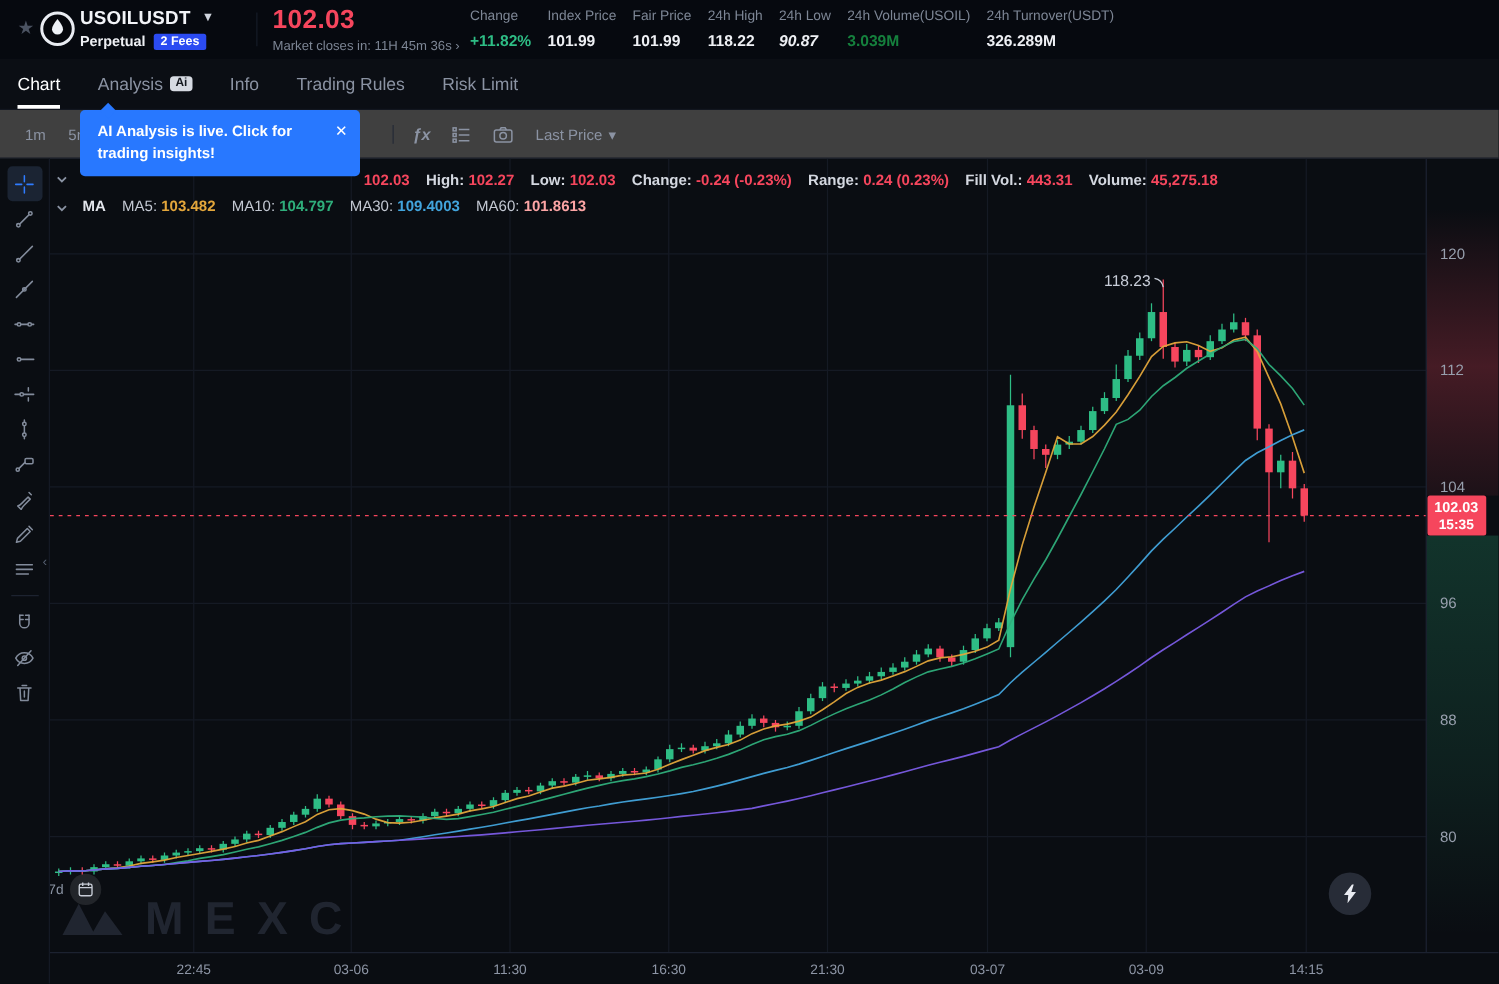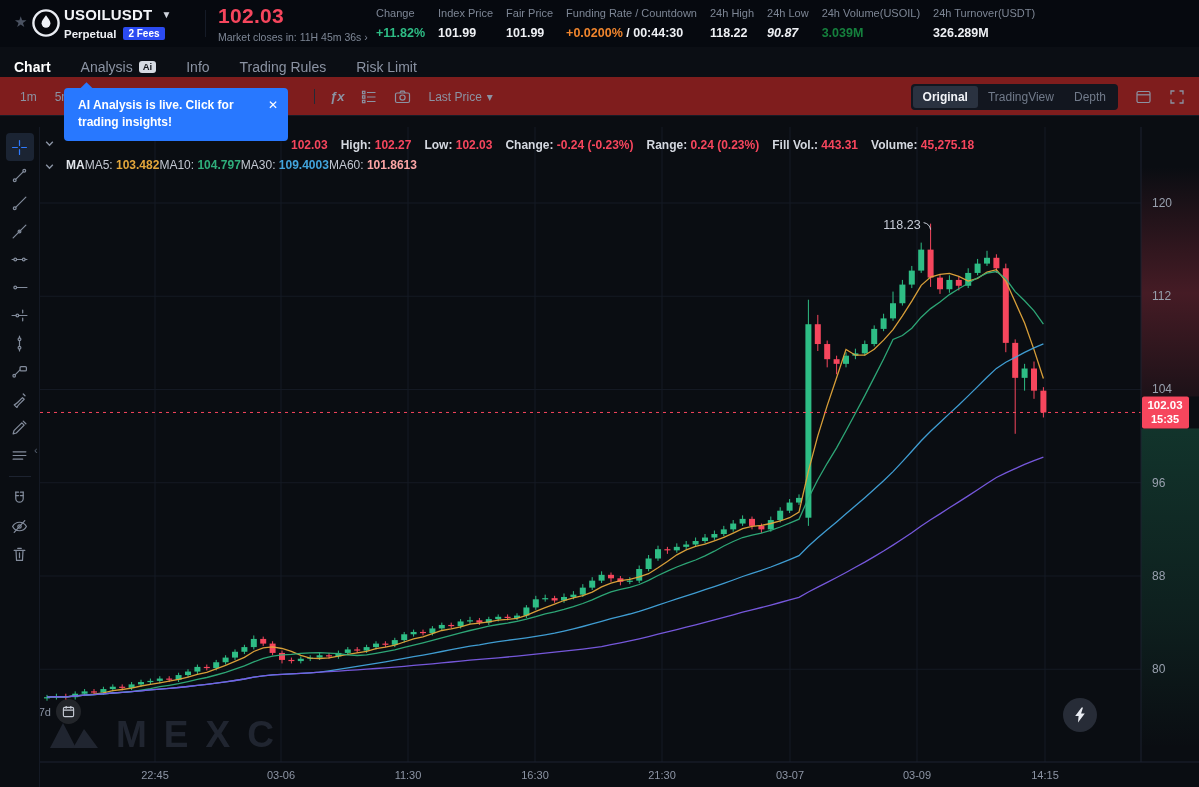--- a/index.html
+++ b/index.html
@@ -23,46 +23,46 @@
   #hdr-divider{left:205px;top:10px;width:1px;height:27px;background:#151b27}
   #price-block{left:218px;top:4px}
   #last-price{font-size:21px;font-weight:bold;color:#f6465d;letter-spacing:.3px}
   #market-closes{font-size:10.5px;color:#7d8695;margin-top:3px}
   #header-stats{left:376px;top:7px;display:flex;gap:13px}
   .stat-col .s-label{font-size:11px;color:#7d8695;white-space:nowrap}
   .stat-col .s-value{font-size:12.5px;color:#eef0f4;margin-top:7px;font-weight:bold;white-space:nowrap}
   
   #tabbar{left:0;top:47px;width:1199px;height:41px;background:#0b0e14;border-bottom:1px solid #12161f;display:flex;align-items:center;padding-left:14px;gap:30px;box-sizing:border-box}
   .tab{font-size:14px;color:#8b93a3;height:100%;display:flex;align-items:center;position:relative;cursor:pointer;gap:6px}
-  .tab.active{color:#ffffff;font-weight:bold}
+  .tab.active{color:#ffffff;font-weight:normal}
   .tab.active .tab-underline{position:absolute;left:0;right:0;bottom:0;height:3px;background:#ffffff}
   .ai-badge{background:#d6dae2;color:#14181f;font-size:9.5px;font-weight:bold;border-radius:3px;padding:1.5px 4px;line-height:1}
   
-  #charttools{left:0;top:77px;width:1199px;height:39px;background:#7f1d1d;border-bottom:1px solid #161b26;box-sizing:border-box}
+  #charttools{left:0;top:88px;width:1199px;height:39px;background:#404040;border-bottom:1px solid #161b26;box-sizing:border-box}
   #timeframes{position:absolute;left:20px;top:0;height:39px;display:flex;align-items:center;gap:18px}
   .tf{font-size:12px;color:#8b93a3;cursor:pointer}
   #tool-divider{position:absolute;left:314px;top:12px;width:1px;height:15px;background:#242a36}
   #mid-tools{position:absolute;left:330px;top:0;height:39px;display:flex;align-items:center;gap:17px}
   .ttool{color:#8b93a3;cursor:pointer;display:flex;align-items:center;gap:5px;font-size:12px}
   #fx-icon{font-size:13px;font-style:italic;font-weight:bold}
   #right-tools{position:absolute;right:14px;top:0;height:39px;display:flex;align-items:center;gap:17px}
   #view-modes{display:flex;background:#12161f;border-radius:4px;padding:2px}
   .vmode{font-size:12px;color:#717a8a;padding:4px 10px;border-radius:3px;cursor:pointer}
   .vmode.active{background:#2a3240;color:#f2f4f8;font-weight:bold}
   
   #ai-tooltip{left:64px;top:88px;width:224px;height:53px;background:#2878ff;border-radius:4px;z-index:30;box-sizing:border-box;padding:9px 30px 9px 14px}
   #ai-tooltip .arrow{position:absolute;left:18px;top:-4px;width:9px;height:9px;background:#2878ff;transform:rotate(45deg)}
   #ai-tooltip .tt-line{font-size:12px;font-weight:bold;color:#fff;line-height:17px}
   #tooltip-close{position:absolute;right:10px;top:10px;font-size:12px;color:#fff;cursor:pointer}
   
   .caret-toggle{z-index:6;cursor:pointer;line-height:0}
   #ohlc-legend{left:291px;top:135px;display:flex;gap:13px;z-index:5;white-space:nowrap}
   #ohlc-legend .lg-label{font-size:12px;color:#d4d8e0;font-weight:bold}
   #ohlc-legend .lg-val{font-size:12px;color:#f6465d;font-weight:bold}
-  #ma-legend{left:66px;top:158px;display:flex;z-index:5;align-items:center}
+  #ma-legend{left:66px;top:158px;display:flex;gap:13px;z-index:5;align-items:center}
   #ma-title{font-size:12px;color:#e3e6ec;font-weight:bold}
   .ma-item{font-size:12px;color:#c3c8d2}
   .ma-item b{font-weight:bold}
   
   #side-toolbar{left:0;top:127px;width:40px;height:660px;background:#0a0d12;border-right:1px solid #141924;z-index:4;display:flex;flex-direction:column;align-items:center;padding-top:6px;box-sizing:border-box}
   .tool-btn{width:28px;height:28px;display:flex;align-items:center;justify-content:center;border-radius:4px;cursor:pointer;margin-bottom:0px}
   .tool-btn.active{background:#1b2433}
   #side-divider{width:22px;height:1px;background:#1d2330;margin:7px 0}
   #collapse-handle{left:34px;top:444px;z-index:5;color:#566071;font-size:11px;cursor:pointer}
   
@@ -107,24 +107,20 @@
       </div>
       <div class="stat-col">
         <div class="s-label">Index Price</div>
         <div class="s-value" style="color: rgb(238, 240, 244);">101.99</div>
       </div>
       <div class="stat-col">
         <div class="s-label">Fair Price</div>
         <div class="s-value" style="color: rgb(238, 240, 244);">101.99</div>
       </div>
       <div class="stat-col">
-        <div class="s-label">Funding Rate / Countdown</div>
-        <div class="s-value"><span style="color: rgb(240, 133, 45);">+0.0200%</span><span style="color: rgb(238, 240, 244);"> / 00:44:30</span></div>
-      </div>
-      <div class="stat-col">
         <div class="s-label">24h High</div>
         <div class="s-value" style="color: rgb(238, 240, 244);">118.22</div>
       </div>
       <div class="stat-col">
         <div class="s-label">24h Low</div>
         <div class="s-value" style="color: rgb(238, 240, 244); font-style: italic;">90.87</div>
       </div>
       <div class="stat-col">
         <div class="s-label">24h Volume(USOIL)</div>
         <div class="s-value" style="color: #15803d;">3.039M</div>
@@ -175,38 +171,20 @@
     <span class="ttool">
       <svg width="17" height="16" viewBox="0 0 17 16" fill="none" stroke="#8b93a3" stroke-width="1.2">
         <rect x="1.5" y="4" width="14" height="9.5" rx="1.5"></rect>
           <circle cx="8.5" cy="8.6" r="2.6"></circle>
           <path d="M5.8 4l1.1-1.8h3.2L11.2 4"></path>
       </svg>
     </span>
     <span class="ttool">
       <span>Last Price</span>
         <span>▾</span>
-    </span>
-  </div>
-  <div id="right-tools">
-    <div id="view-modes">
-        <span class="vmode active">Original</span>
-        <span class="vmode">TradingView</span>
-        <span class="vmode">Depth</span>
-      </div>
-    <span class="ttool">
-      <svg width="17" height="16" viewBox="0 0 17 16" fill="none" stroke="#8b93a3" stroke-width="1.2">
-        <rect x="2" y="2.5" width="13" height="11" rx="1.5"></rect>
-          <path d="M2 5.8h13"></path>
-      </svg>
-    </span>
-    <span class="ttool">
-      <svg width="16" height="16" viewBox="0 0 16 16" fill="none" stroke="#8b93a3" stroke-width="1.3">
-        <path d="M2 5.5V2h3.5M10.5 2H14v3.5M14 10.5V14h-3.5M5.5 14H2v-3.5"></path>
-      </svg>
     </span>
   </div>
 </div>
 
 <div class="abs" id="watermark">
   <svg width="56" height="36" viewBox="0 0 56 36">
     <path d="M4 31 L17 6 L30 31 Z" fill="#222732"></path>
     <path d="M27 31 L38 12 L52 31 Z" fill="#222732"></path>
   </svg>
   <span class="wm-text">MEXC</span>

